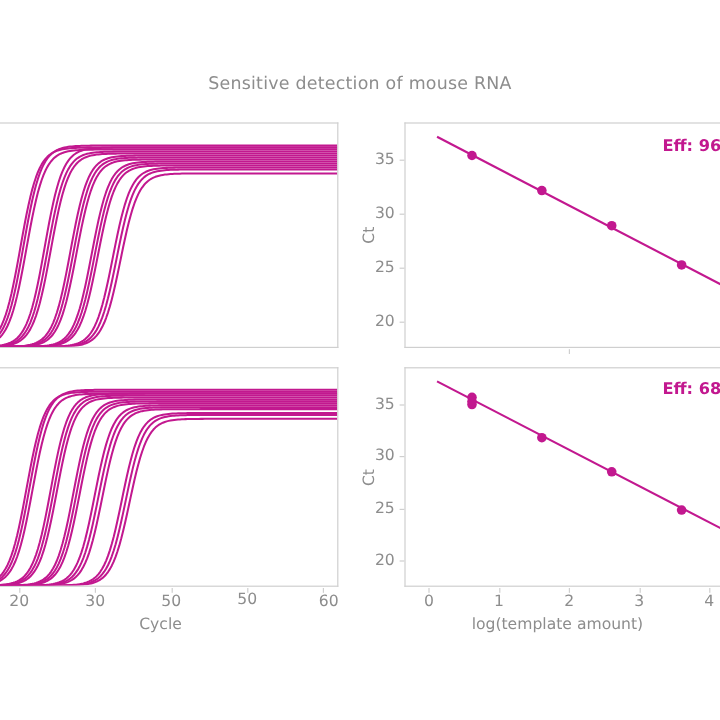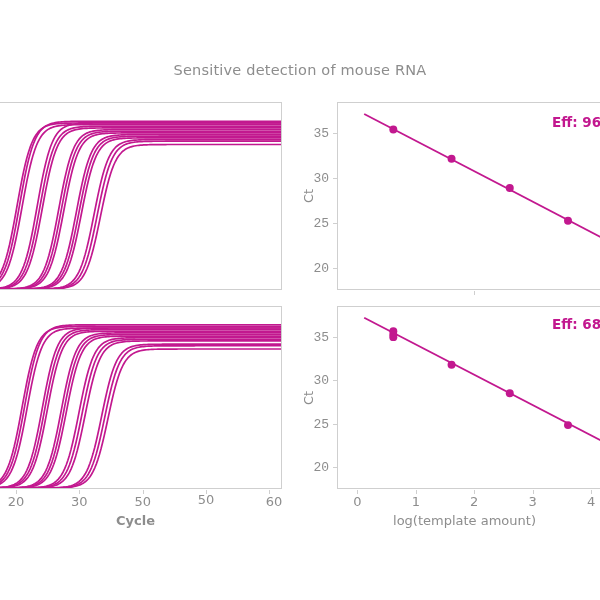--- a/index.html
+++ b/index.html
@@ -62,21 +62,21 @@
   .tick-y { width: 4px; height: 1px; }
 
   .tick-label {
     position: absolute;
     font-size: 13px;
     color: #8d8d8d;
     font-family: "DejaVu Sans", sans-serif;
     white-space: nowrap;
   }
   .tick-label.xlab { transform: translateX(-50%); }
-  .tick-label.ylab { transform: translateY(-50%); text-align: right; font-family: Liberation Mono, monospace; }
+  .tick-label.ylab { transform: translateY(-50%); text-align: right; }
 
   .axis-title {
     position: absolute;
     font-size: 13px;
     color: #8d8d8d;
     font-family: "DejaVu Sans", sans-serif;
     white-space: nowrap;
   }
   .axis-title.vertical {
     transform-origin: 0 0;
@@ -170,21 +170,21 @@
         </g>
     </svg>
   </div>
 
   <div class="eff-annotation" style="left:552px; top:114px;">Eff: 96</div>
   <div class="eff-annotation" style="left:552px; top:316px;">Eff: 68</div>
 
   <div class="axis-title vertical" style="left:301px; top:196px;">Ct</div>
   <div class="axis-title vertical" style="left:301px; top:398px;">Ct</div>
 
-  <div class="axis-title" style="left:116px; top:513px;font-weight:bold;">Cycle</div>
+  <div class="axis-title" style="left:116px; top:513px;">Cycle</div>
   <div class="axis-title" style="left:441px; top:513px; transform:translateX(-50%);padding-left:47px;">log(template amount)</div>
 
   <div id="ticks-layer">
       <div class="tick-line tick-x" style="left: 16px; top: 490px;"></div>
       <div class="tick-label xlab" style="left: 16px; top: 494px;">20</div>
       <div class="tick-line tick-x" style="left: 79.3333px; top: 490px;"></div>
       <div class="tick-label xlab" style="left: 79.3333px; top: 494px;">30</div>
       <div class="tick-line tick-x" style="left: 142.667px; top: 490px;"></div>
       <div class="tick-label xlab" style="left: 142.667px; top: 494px;">50</div>
       <div class="tick-line tick-x" style="left: 206px; top: 490px;"></div>

